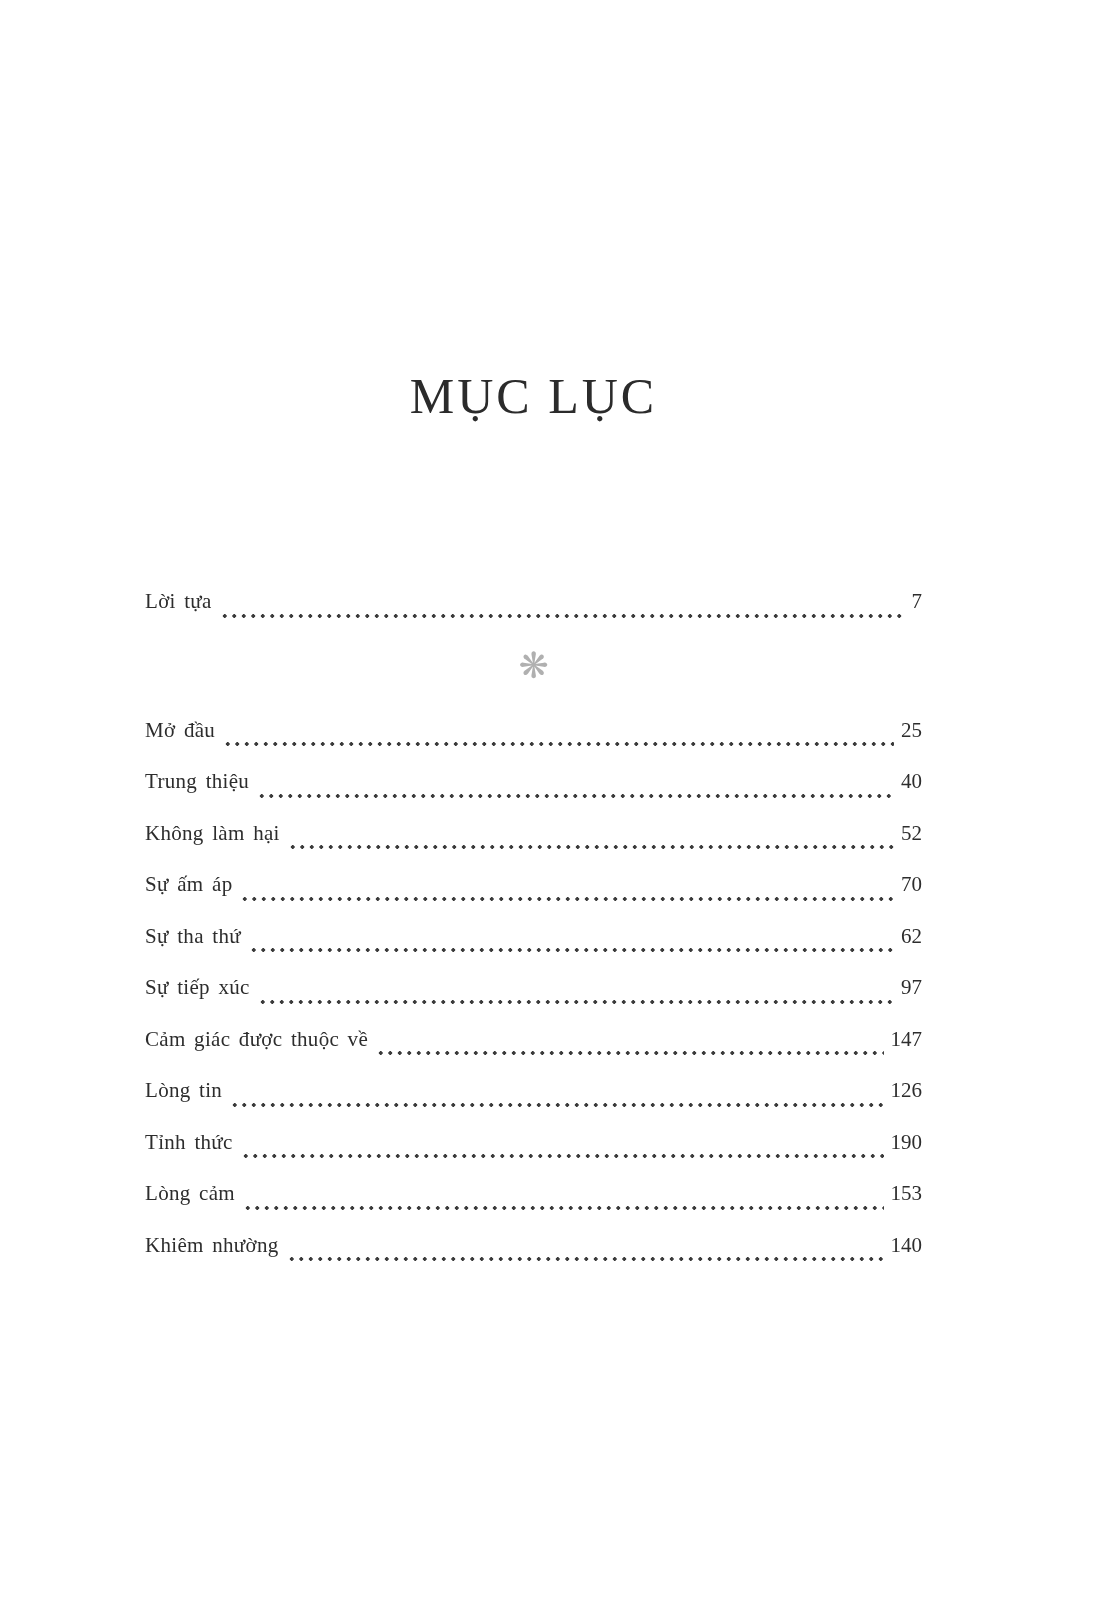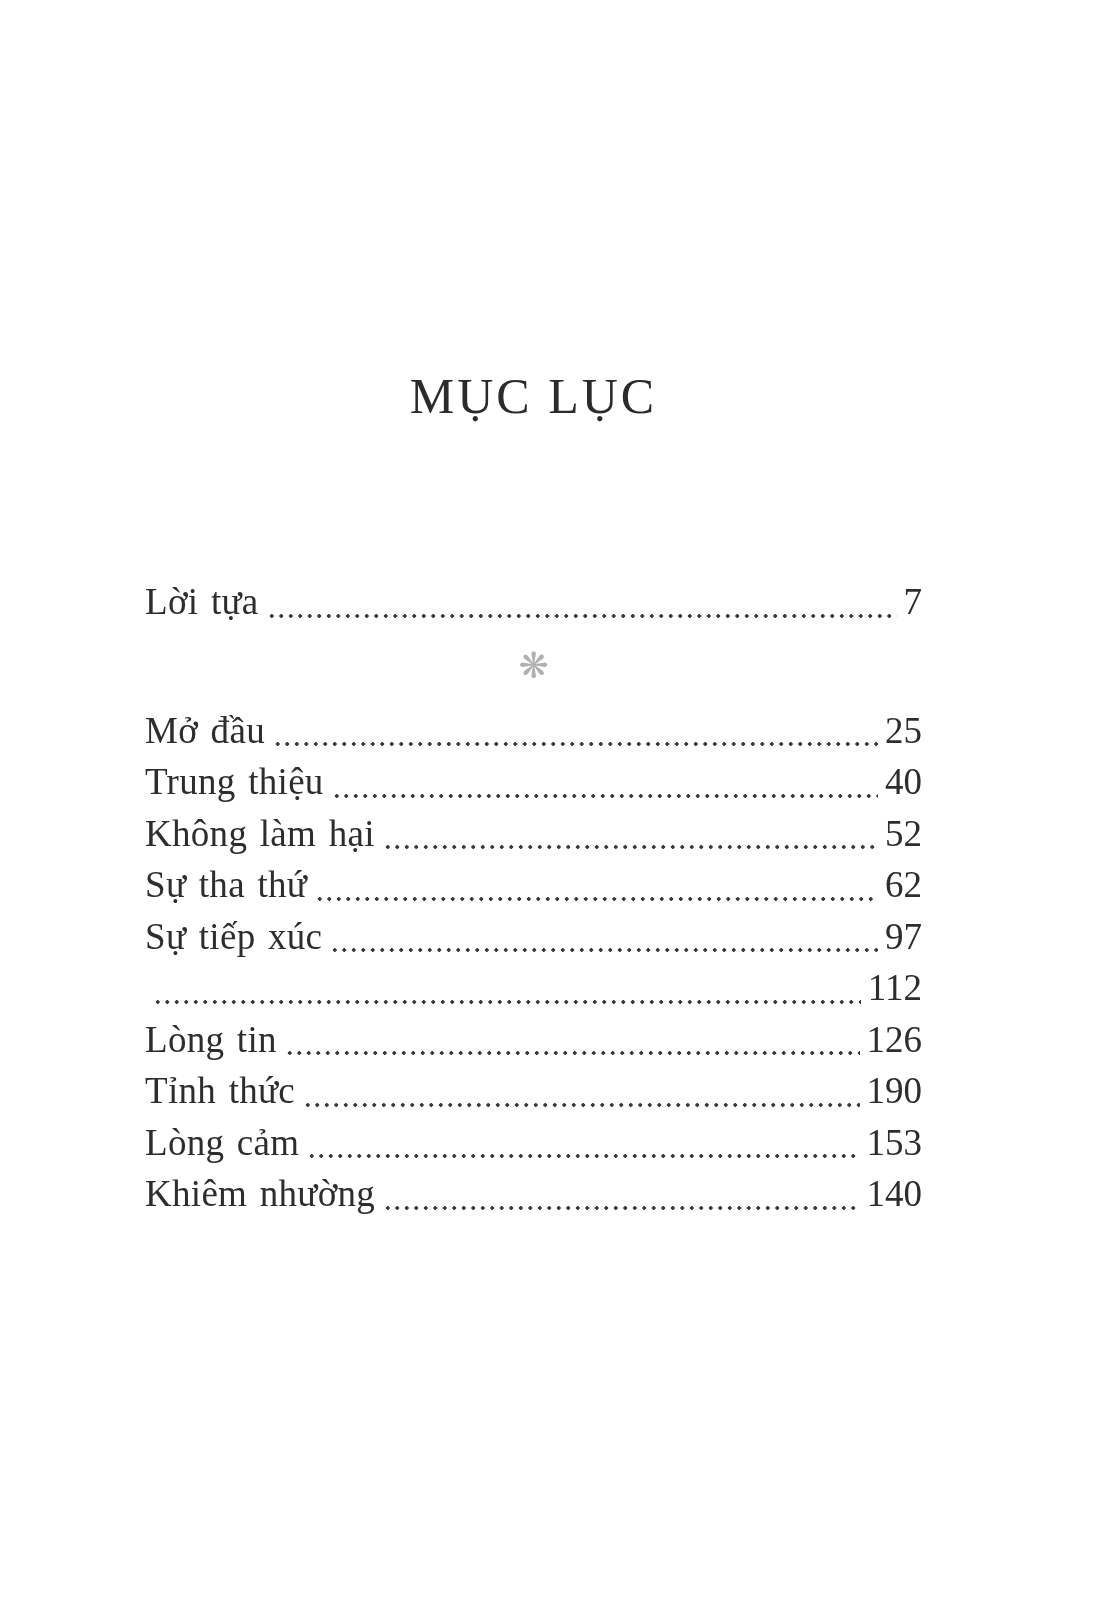--- a/index.html
+++ b/index.html
@@ -23,21 +23,21 @@
     letter-spacing: 3px;
     font-weight: 400;
     color: #2b2b2b;
   }
   .toc { margin-top: 152px; }
   .toc-row {
     display: flex;
     align-items: baseline;
     height: 51.5px;
     line-height: 51.5px;
-    font-size: 37px;
+    font-size: 21px;
     color: #2d2d2d;
   }
   .toc-label {
     white-space: nowrap;
     letter-spacing: 0.3px;
     word-spacing: 3px;
   }
   .dots {
     flex: 1;
     align-self: flex-end;
@@ -89,32 +89,38 @@
             <span class="toc-label">Trung thiệu</span>
             <span class="dots"></span>
             <span class="toc-page">40</span>
           </div>
           <div class="toc-row">
             <span class="toc-label">Không làm hại</span>
             <span class="dots"></span>
             <span class="toc-page">52</span>
           </div>
           <div class="toc-row">
+            <span class="toc-label">Sự ấm áp</span>
+            <span class="dots"></span>
+            <span class="toc-page">70</span>
+          </div>
+          <div class="toc-row">
             <span class="toc-label">Sự tha thứ</span>
             <span class="dots"></span>
             <span class="toc-page">62</span>
           </div>
           <div class="toc-row">
             <span class="toc-label">Sự tiếp xúc</span>
             <span class="dots"></span>
             <span class="toc-page">97</span>
           </div>
           <div class="toc-row">
+            <span class="toc-label">Cảm giác được thuộc về</span>
             <span class="dots"></span>
-            <span class="toc-page">112</span>
+            <span class="toc-page">147</span>
           </div>
           <div class="toc-row">
             <span class="toc-label">Lòng tin</span>
             <span class="dots"></span>
             <span class="toc-page">126</span>
           </div>
           <div class="toc-row">
             <span class="toc-label">Tỉnh thức</span>
             <span class="dots"></span>
             <span class="toc-page">190</span>

